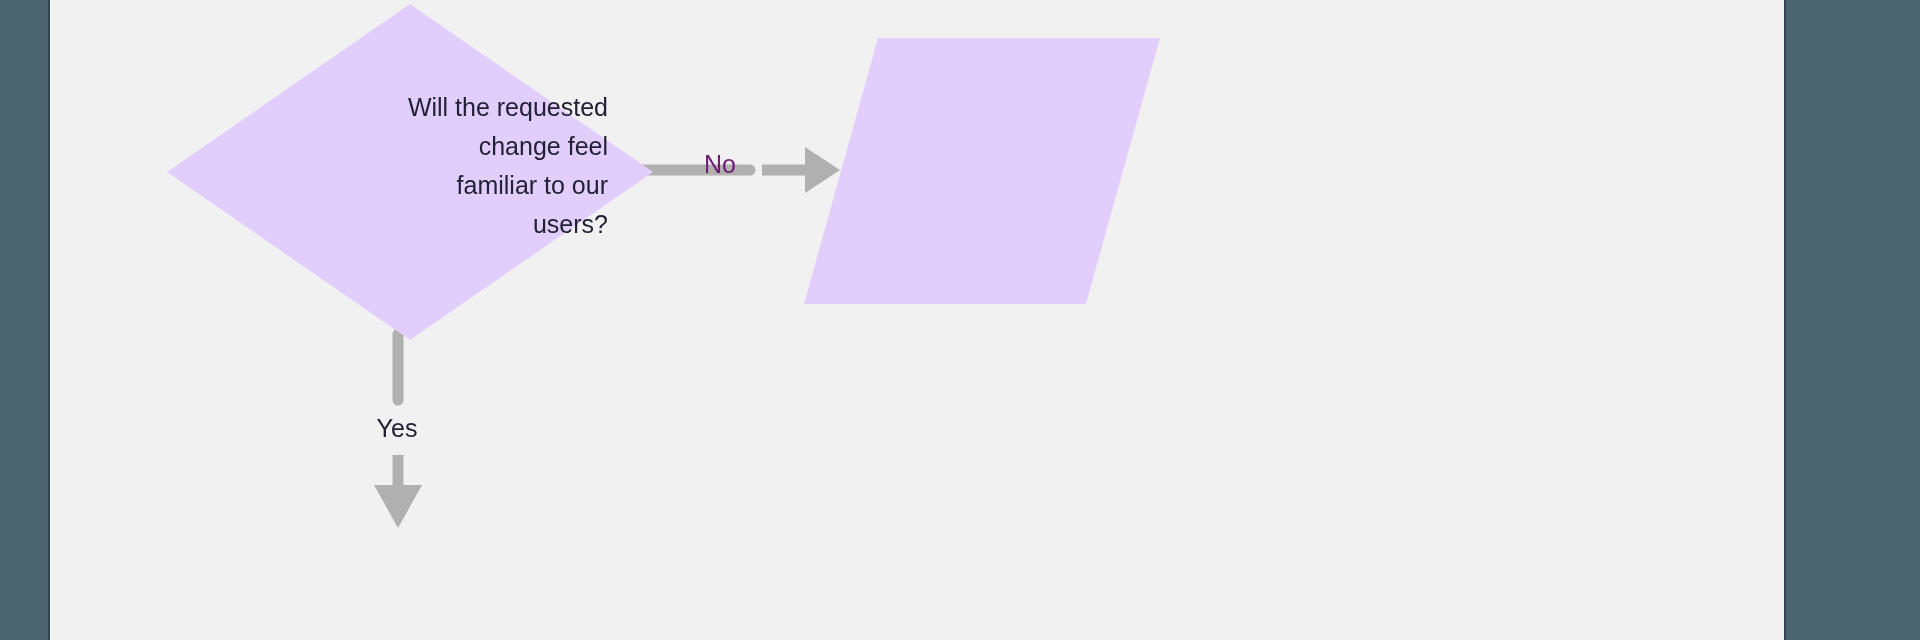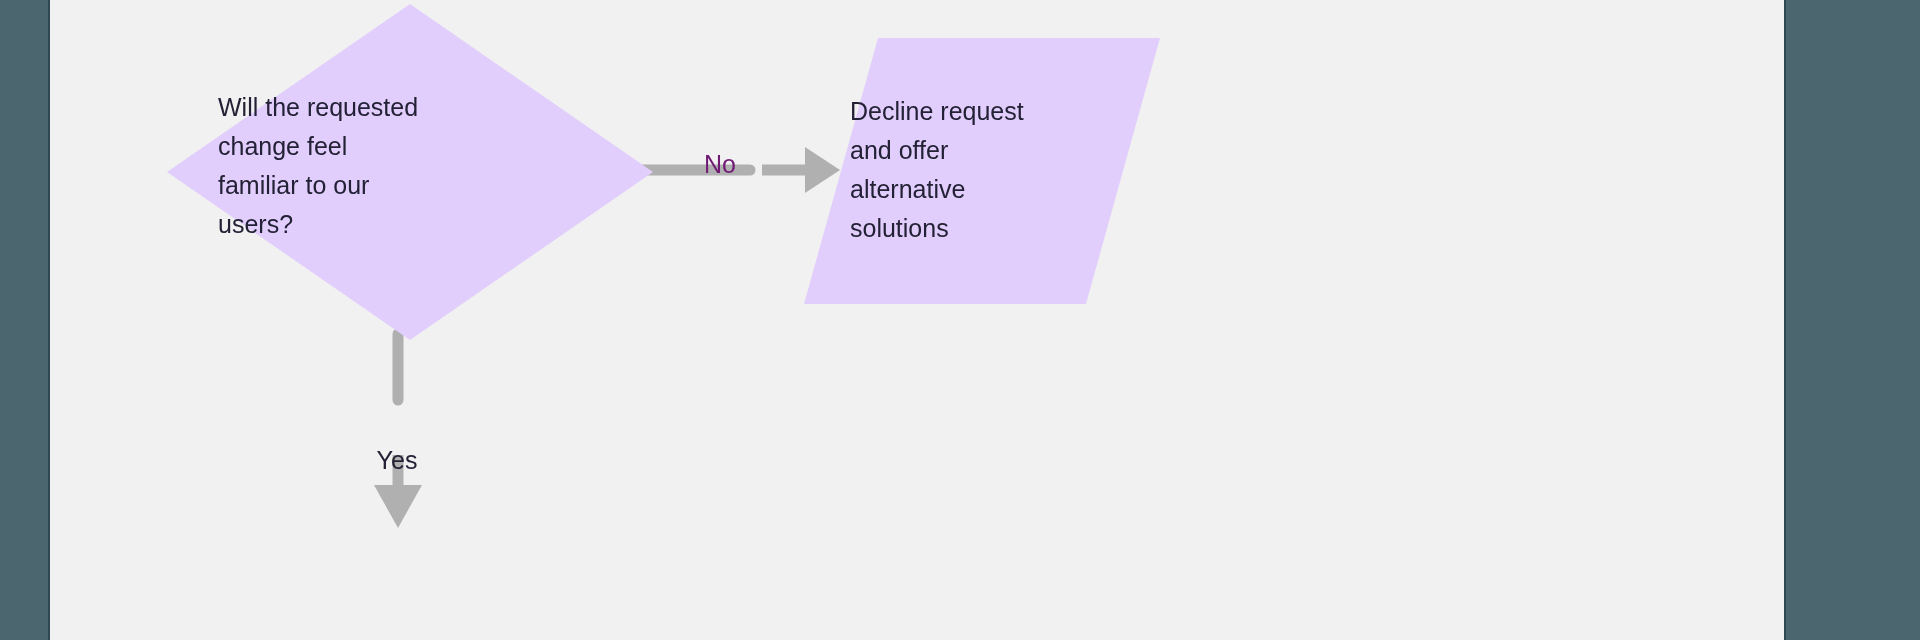--- a/index.html
+++ b/index.html
@@ -49,21 +49,21 @@
     background: #f1f1f1;
     overflow: hidden;
   }
 
   
   .node-text {
     position: absolute;
     color: #232135;
     font-size: 25px;
     line-height: 39px;
-    text-align: left;
+    text-align: right;
     white-space: pre-line;
     z-index: 4;
     pointer-events: none;
   }
 
   
   .diamond-wrap {
     position: absolute;
     left: 115px;
     top: 2px;
@@ -152,22 +152,18 @@
     <div class="node-text diamond-label" style="color: rgb(35, 33, 53);">Will the requested
 change feel
 familiar to our
 users?</div>
 
     <div class="para-wrap">
       <svg viewBox="0 0 360 270" preserveAspectRatio="none">
         <polygon points="76,2 358,2 284,268 2,268" fill="#e2cefc" stroke="none" stroke-linejoin="round" stroke-width="8"></polygon>
       </svg>
     </div>
-    <div class="node-text para-label" style="color: rgb(35, 33, 53);">Decline request
-and offer
-alternative
-solutions</div>
 
     <div class="edge-label edge-label-no" style="color: #701a75;">No</div>
-    <div class="edge-label edge-label-yes" style="color: rgb(35, 33, 53); margin-top: 32px;">Yes</div>
+    <div class="edge-label edge-label-yes" style="color: rgb(35, 33, 53);">Yes</div>
 
   </div>
 </div>
 
 </body></html>

